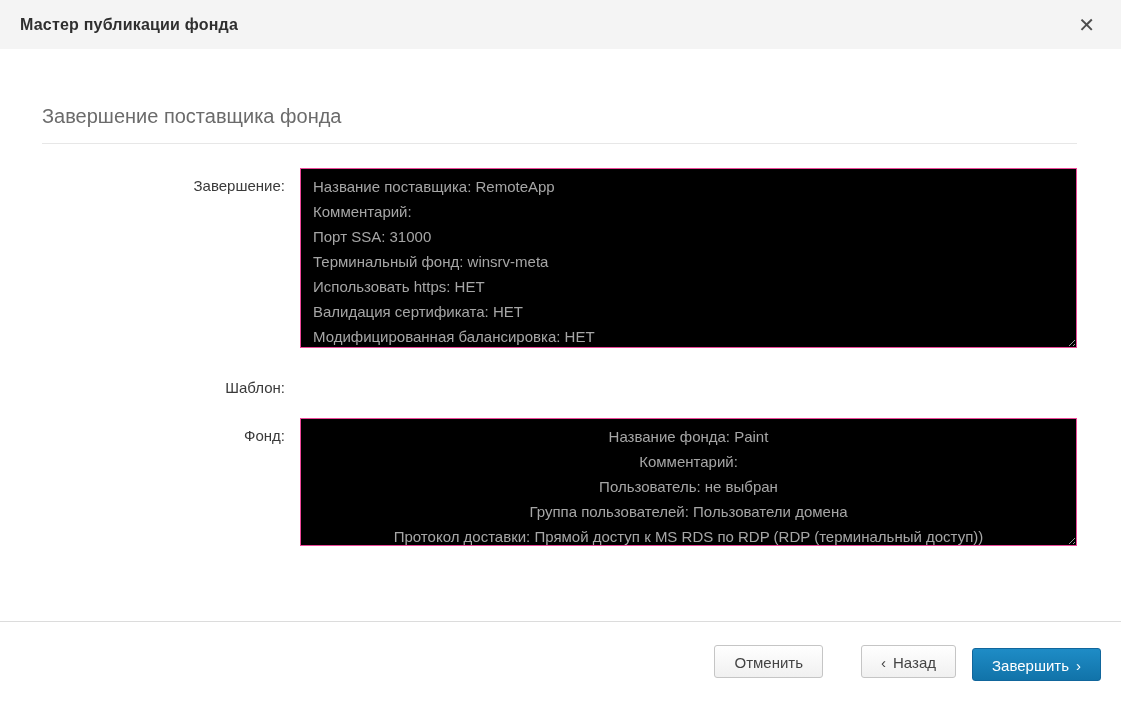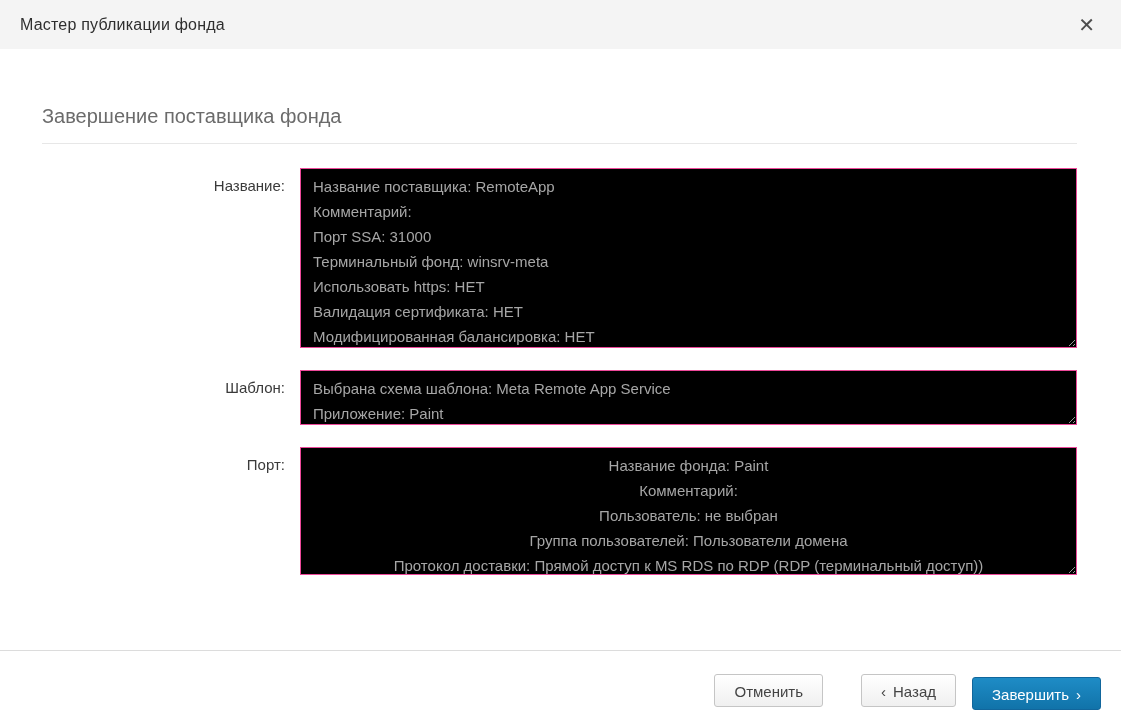--- a/index.html
+++ b/index.html
@@ -12,21 +12,21 @@
   
   .wizard-header {
     height: 49px;
     background: #f4f4f4;
     display: flex;
     align-items: center;
     padding: 0 22px 0 20px;
   }
   .wizard-title {
     font-size: 16px;
-    font-weight: normal;
+    font-weight: bold;
     color: #2f2f2f;
     letter-spacing: .2px;
   }
   .close-btn {
     margin-left: auto;
     font-size: 20px;
     color: #4d4d4d;
     cursor: pointer;
     line-height: 1;
     padding: 4px;
@@ -122,42 +122,38 @@
   <div class="wizard-title">Мастер публикации фонда</div>
   <div class="close-btn">✕</div>
 </div>
 
 <div class="main">
   <div class="section-heading">Завершение поставщика фонда</div>
 
   <div class="form">
 
     <div class="form-row">
-      <div class="form-label">Название:</div>
+      <div class="form-label">Завершение:</div>
       <div class="form-field">
         <textarea class="summary ta-provider" readonly="" style="">Название поставщика: RemoteApp
 Комментарий:
 Порт SSA: 31000
 Терминальный фонд: winsrv-meta
 Использовать https: НЕТ
 Валидация сертификата: НЕТ
 Модифицированная балансировка: НЕТ</textarea>
       </div>
     </div>
 
     <div class="form-row">
       <div class="form-label">Шаблон:</div>
-      <div class="form-field">
-        <textarea class="summary ta-template" readonly="" style="">Выбрана схема шаблона: Meta Remote App Service
-Приложение: Paint</textarea>
-      </div>
     </div>
 
     <div class="form-row">
-      <div class="form-label">Порт:</div>
+      <div class="form-label">Фонд:</div>
       <div class="form-field">
         <textarea class="summary ta-pool" readonly="" style="">Название фонда: Paint
 Комментарий:
 Пользователь: не выбран
 Группа пользователей: Пользователи домена
 Протокол доставки: Прямой доступ к MS RDS по RDP (RDP (терминальный доступ))</textarea>
       </div>
     </div>
 
   </div>

